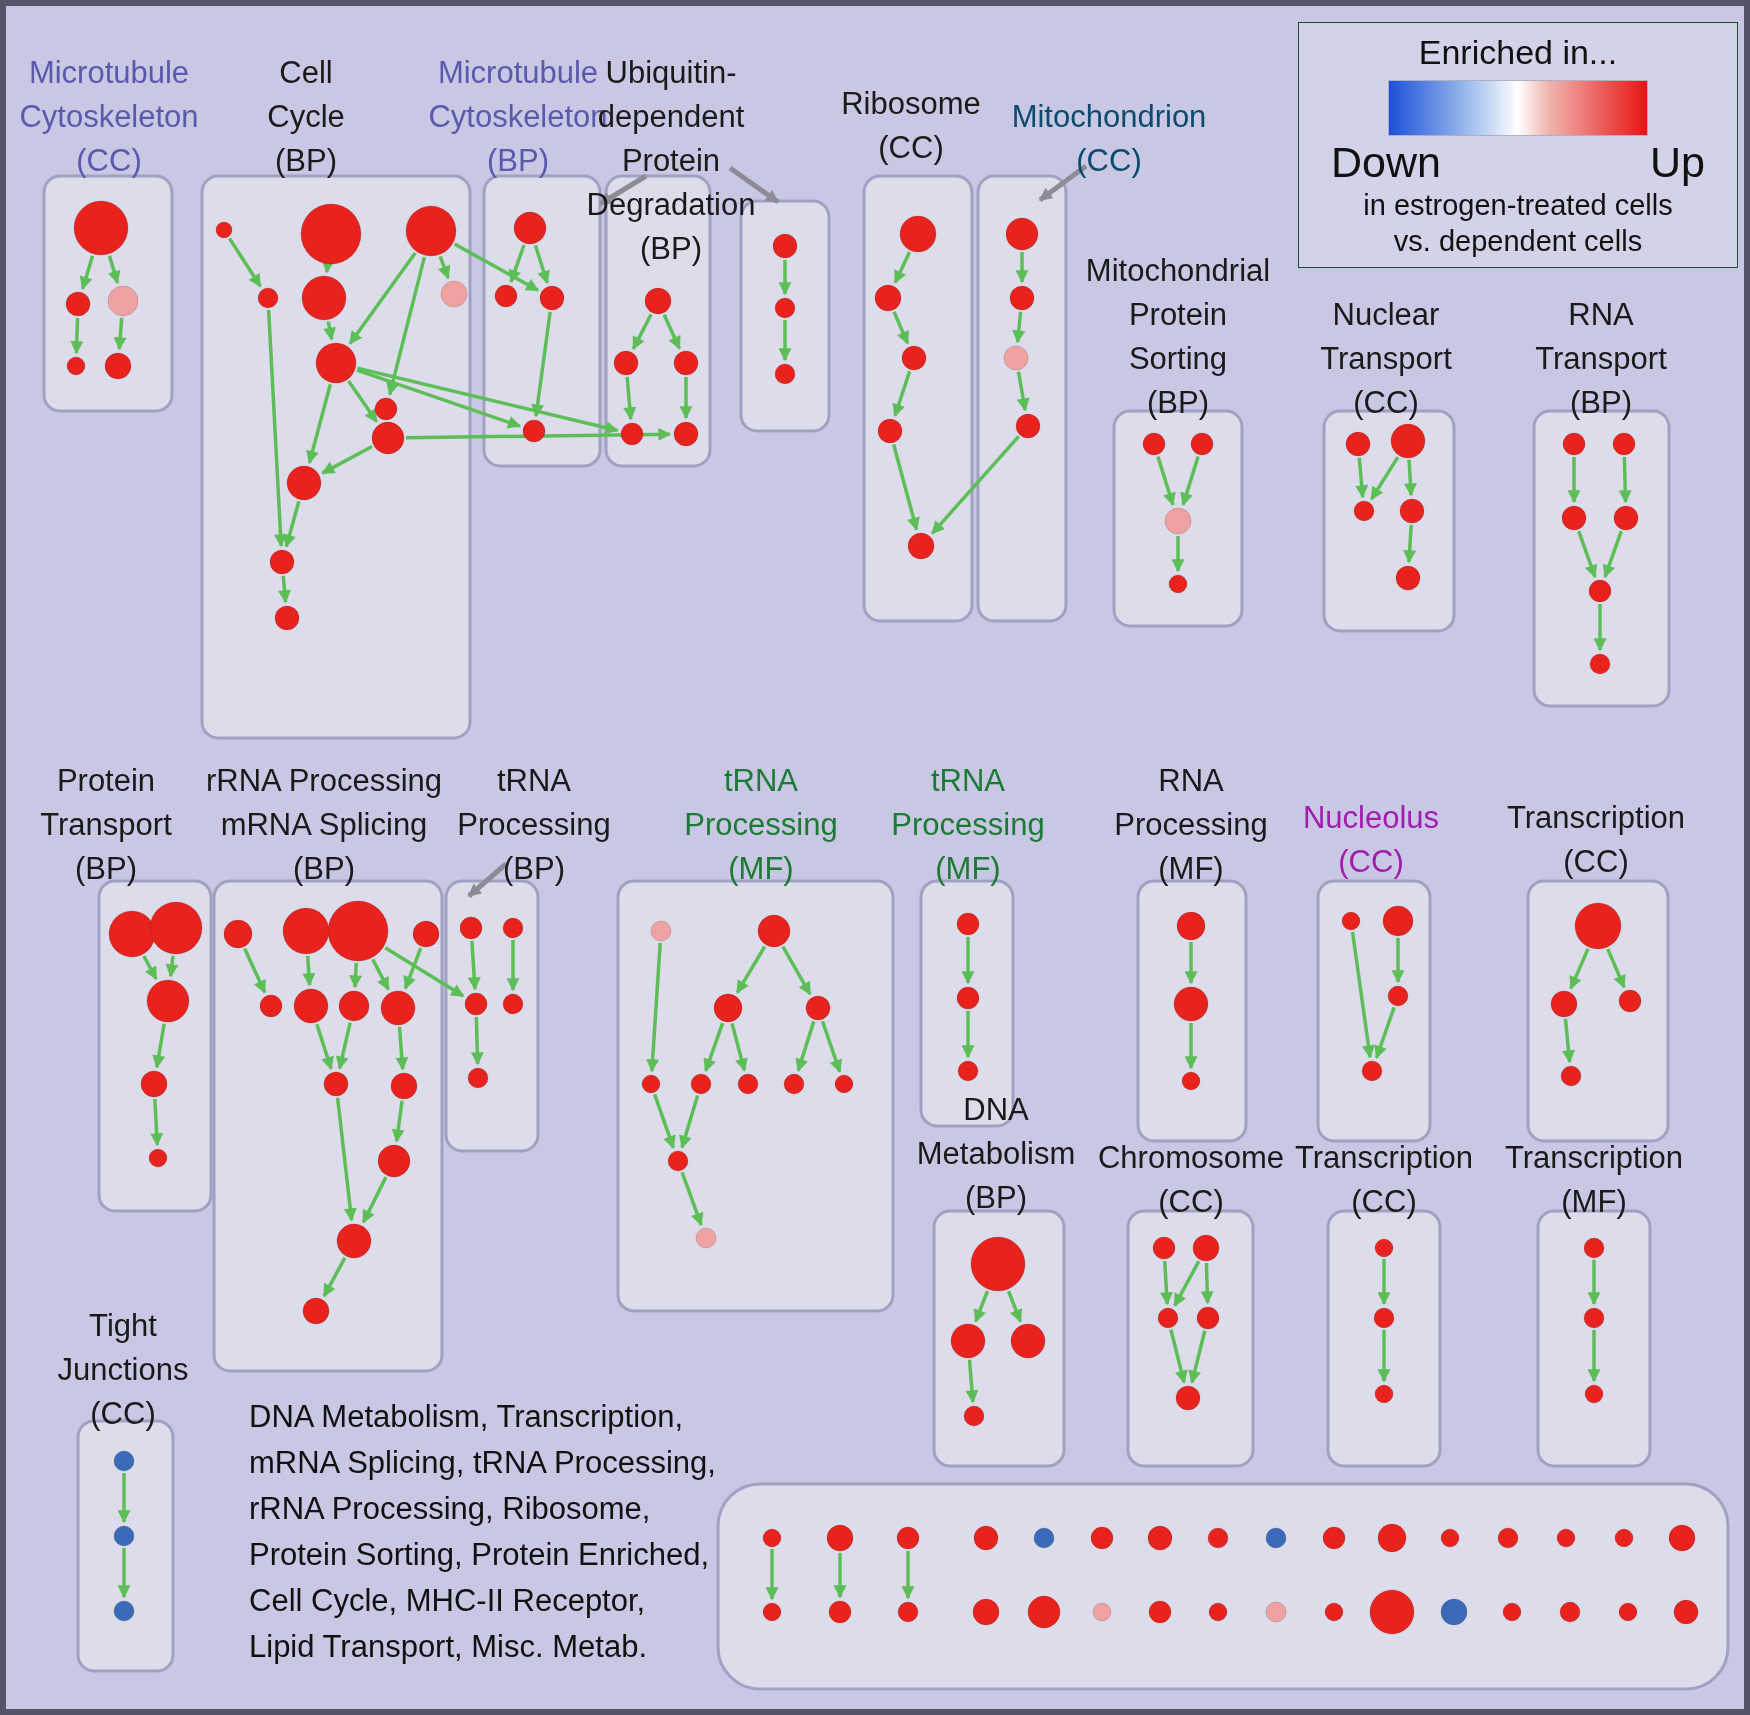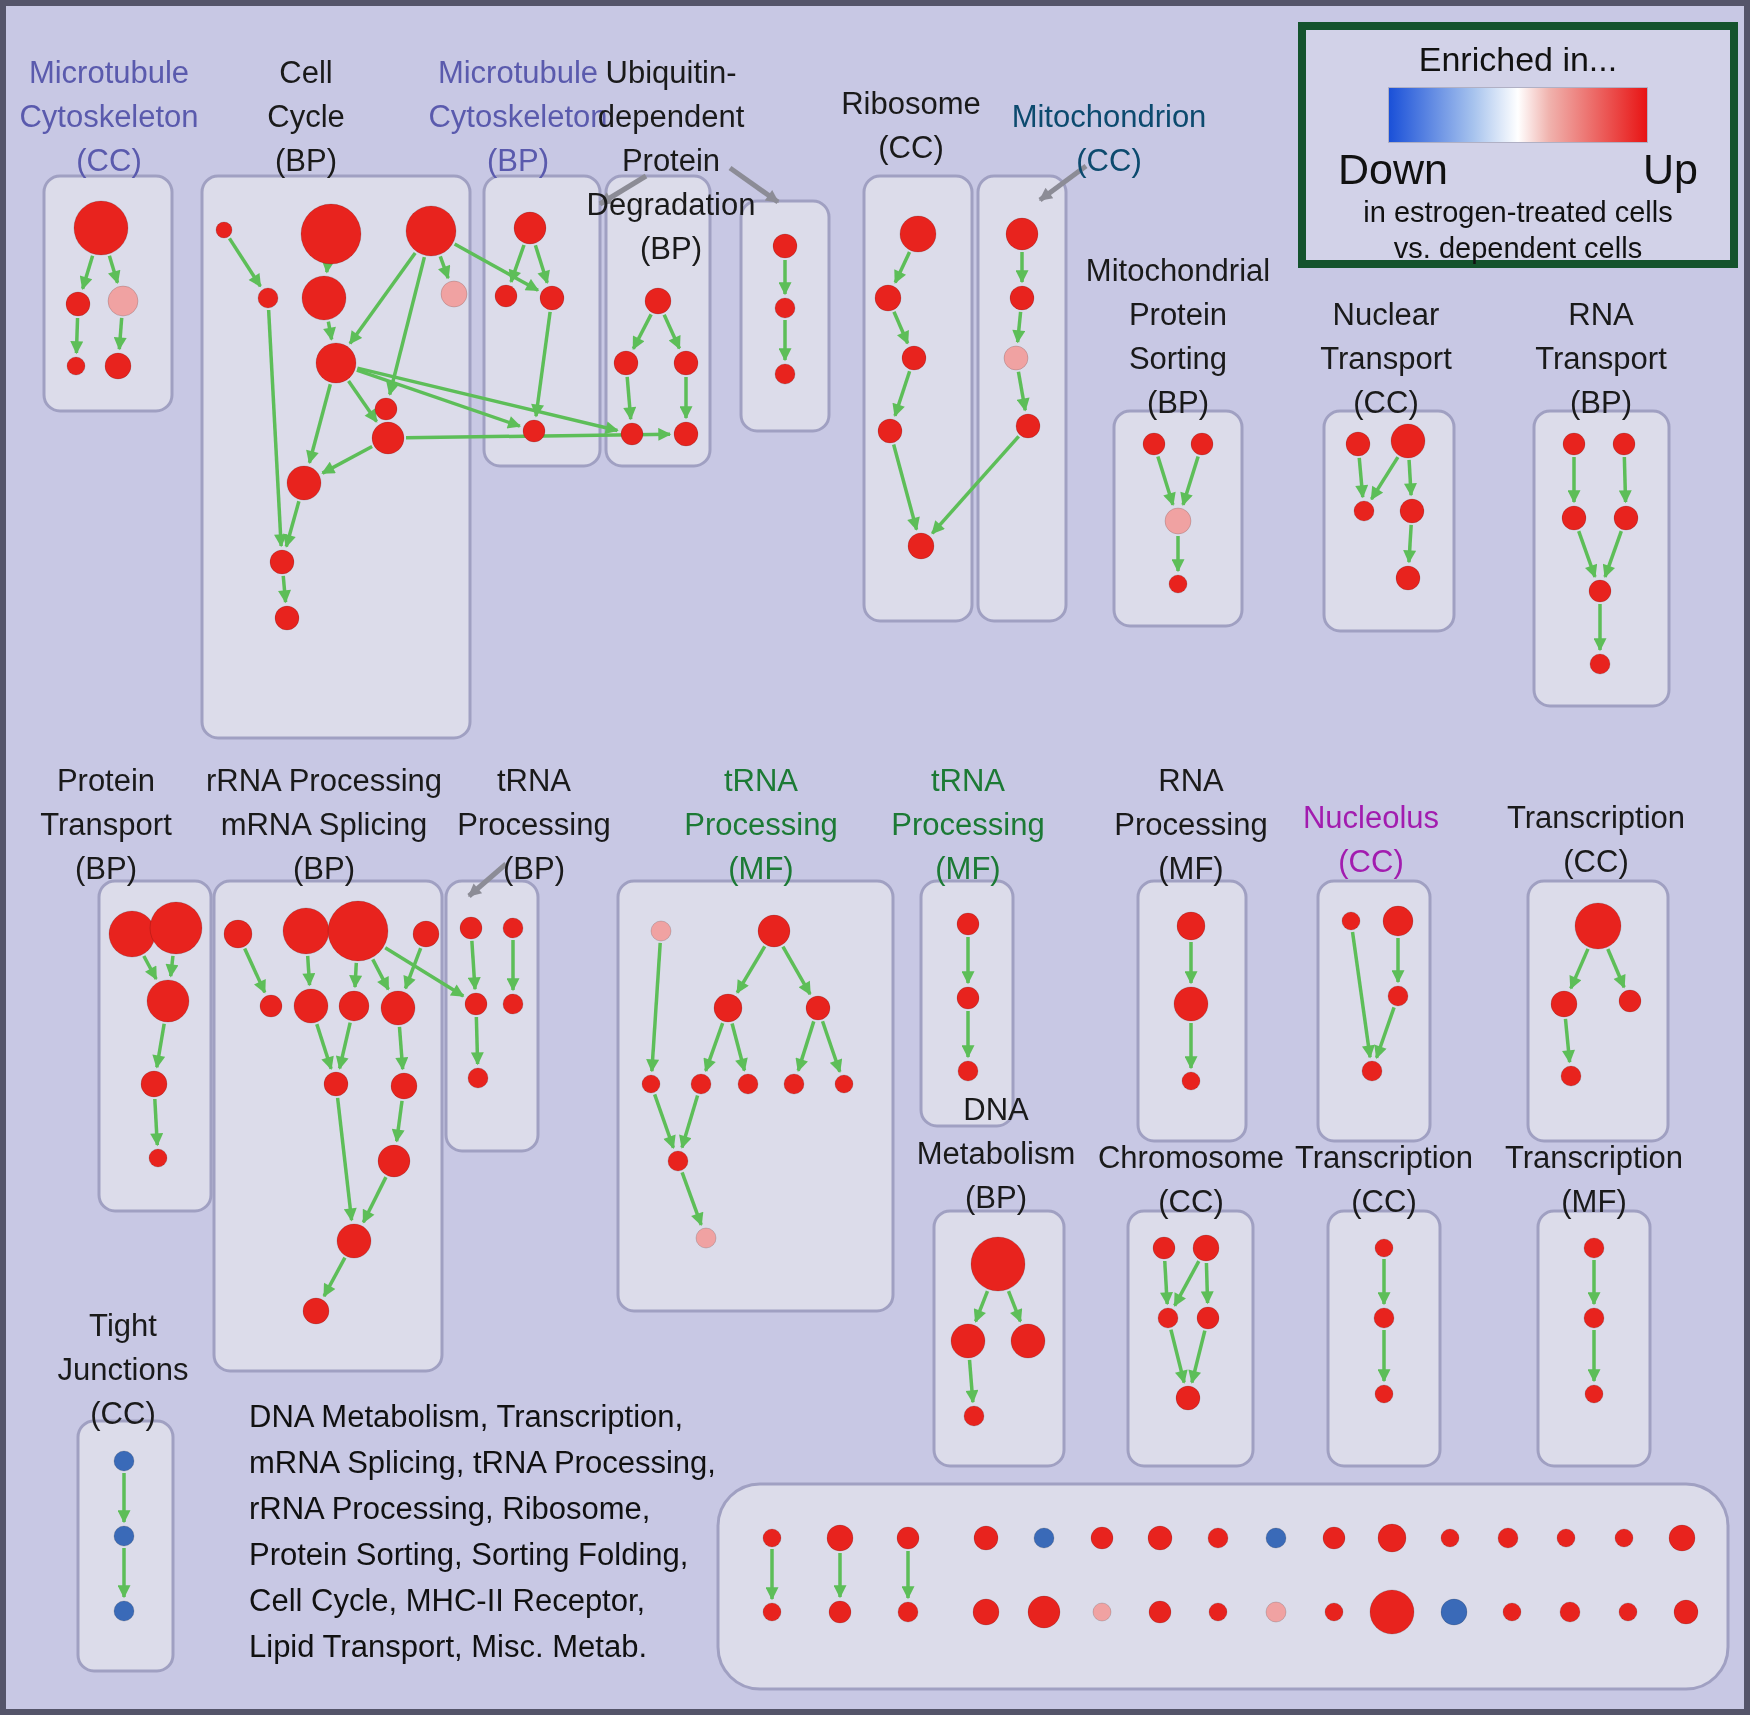--- a/index.html
+++ b/index.html
@@ -8,21 +8,21 @@
     background:#c8c8e4;border:6px solid #55556a;box-sizing:border-box;
     font-family:"Liberation Sans","DejaVu Sans",sans-serif;overflow:hidden;
   }
   #graph{position:absolute;left:0;top:0;}
   .cluster-label{
     position:absolute;transform:translateX(-50%);
     text-align:center;font-size:31px;line-height:44px;white-space:nowrap;
   }
   #legend{
     position:absolute;left:1292px;top:16px;width:440px;height:246px;
-    background:#d2d2e8;border:8px solid #14532d;box-sizing:border-box;
+    background:#d2d2e8;border:1px solid #14532d;box-sizing:border-box;
     text-align:center;color:#111;
   }
   .legend-title{font-size:34px;margin-top:10px;}
   .legend-bar{width:258px;height:54px;margin:8px auto 2px auto;border:1px solid #b0b0c4;}
   .legend-row{display:flex;justify-content:space-between;padding:0 32px;font-size:43px;margin-top:2px;}
   .legend-sub{font-size:29px;line-height:36px;}
   .legend-sub.first{margin-top:0;}
   #misc-text{position:absolute;left:243px;top:1388px;font-size:31px;line-height:46px;color:#111;}
 </style>
 </head>
@@ -449,17 +449,17 @@
       <span>Up</span>
     </div>
     <div class="legend-sub first">in estrogen-treated cells</div>
     <div class="legend-sub">vs. dependent cells</div>
   </div>
 
   <div id="misc-text">
       <div>DNA Metabolism, Transcription,</div>
       <div>mRNA Splicing, tRNA Processing,</div>
       <div>rRNA Processing, Ribosome,</div>
-      <div>Protein Sorting, Sorting Folding,</div>
+      <div>Protein Sorting, Protein Enriched,</div>
       <div>Cell Cycle, MHC-II Receptor,</div>
       <div>Lipid Transport, Misc. Metab.</div>
     </div>
 </div>
 
 </body></html>

